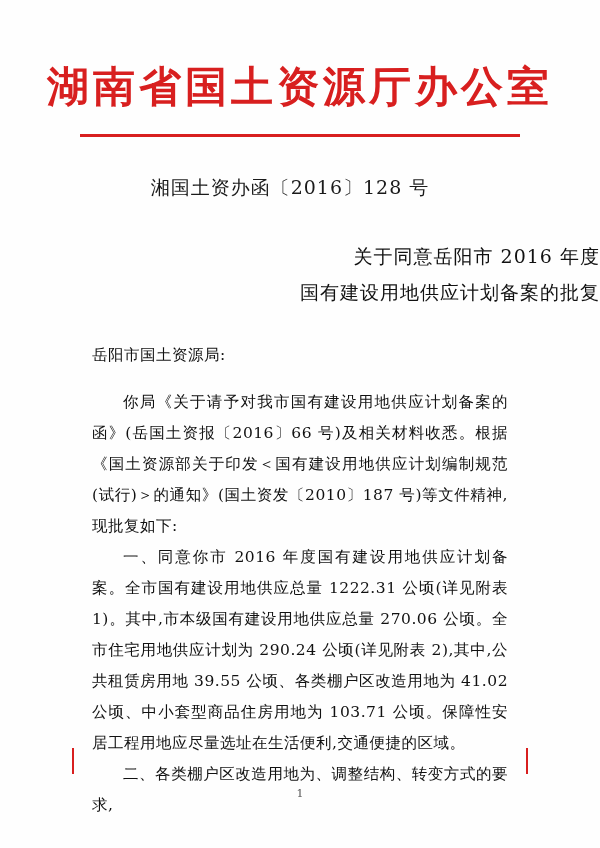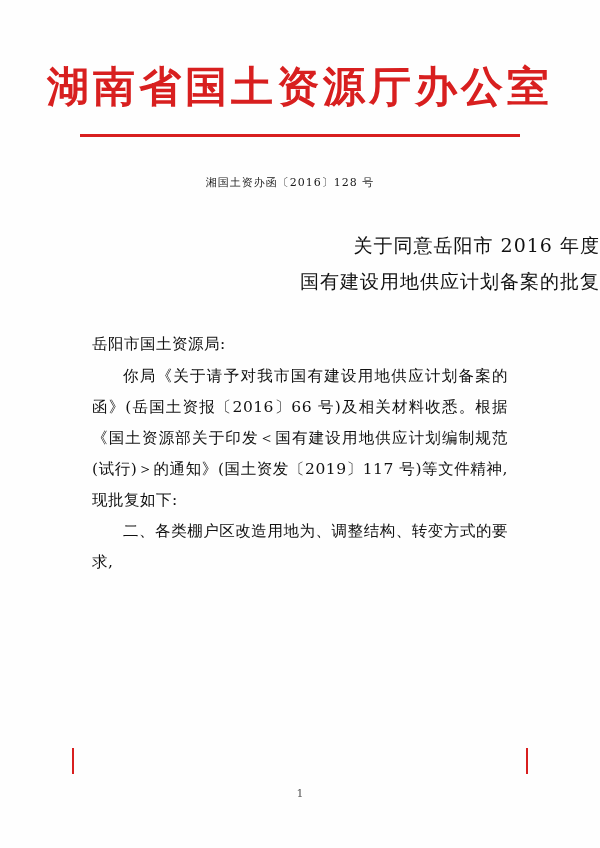--- a/index.html
+++ b/index.html
@@ -40,21 +40,21 @@
     margin: 22px auto 0 auto;
     width: 440px;
     height: 3px;
     background: #d81f1f;
   }
 
   
   .doc-number {
     margin-top: 38px;
     text-align: center;
-    font-size: 11px;
+    font-size: 19px;
     letter-spacing: 1px;
     color: #1a1a1a;
     padding-right: 20px;
   }
 
   
   .doc-title {
     margin-top: 38px;
     text-align: right;
     font-size: 19px;
@@ -69,21 +69,21 @@
   
   .body-block {
     margin: 30px 92px 0 92px;
     font-size: 15.5px;
     line-height: 2.0;
     color: #111111;
     text-align: justify;
     letter-spacing: 0.5px;
   }
   .salutation {
-    margin-bottom: 1px;
+    margin-bottom: 16px;
   }
   .para {
     text-indent: 2em;
     margin: 0;
   }
 
   
   .page-number {
     position: absolute;
     bottom: 48px;
@@ -115,21 +115,22 @@
 
   <div class="doc-number">湘国土资办函〔2016〕128 号</div>
 
   <div class="doc-title">
     <span class="line">关于同意岳阳市 2016 年度</span>
     <span class="line">国有建设用地供应计划备案的批复</span>
   </div>
 
   <div class="body-block">
     <div class="salutation">岳阳市国土资源局:</div>
-    <p class="para">你局《关于请予对我市国有建设用地供应计划备案的函》(岳国土资报〔2016〕66 号)及相关材料收悉。根据《国土资源部关于印发＜国有建设用地供应计划编制规范(试行)＞的通知》(国土资发〔2019〕117 号)等文件精神,现批复如下:</p>
+    <p class="para">你局《关于请予对我市国有建设用地供应计划备案的函》(岳国土资报〔2016〕66 号)及相关材料收悉。根据《国土资源部关于印发＜国有建设用地供应计划编制规范(试行)＞的通知》(国土资发〔2010〕187 号)等文件精神,现批复如下:</p>
+    <p class="para">一、同意你市 2016 年度国有建设用地供应计划备案。全市国有建设用地供应总量 1222.31 公顷(详见附表 1)。其中,市本级国有建设用地供应总量 270.06 公顷。全市住宅用地供应计划为 290.24 公顷(详见附表 2),其中,公共租赁房用地 39.55 公顷、各类棚户区改造用地为 41.02 公顷、中小套型商品住房用地为 103.71 公顷。保障性安居工程用地应尽量选址在生活便利,交通便捷的区域。</p>
     <p class="para">二、各类棚户区改造用地为、调整结构、转变方式的要求,</p>
   </div>
 
   <div class="edge-mark left top"></div>
   <div class="edge-mark right top"></div>
 
   <div class="page-number">1</div>
 
 </div>
 

